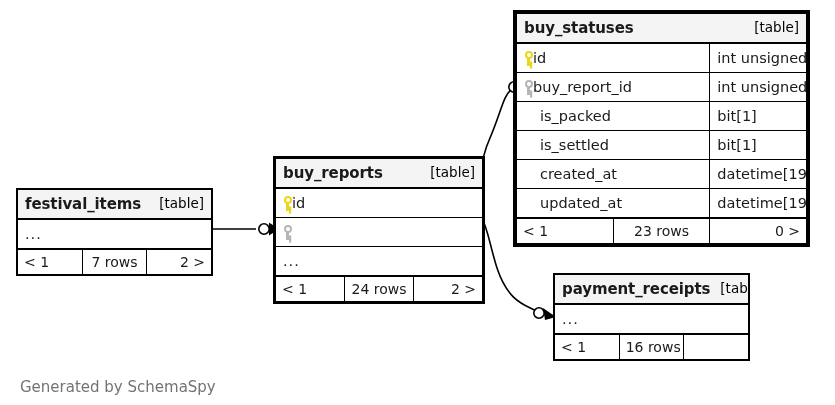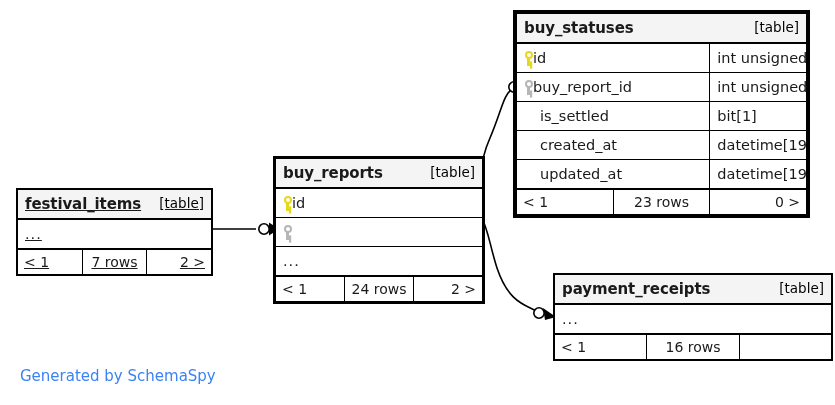--- a/index.html
+++ b/index.html
@@ -136,23 +136,23 @@
     padding: 0 6px;
   }
   .foot-prev { text-align: left; }
   .foot-mid  { text-align: center; }
   .foot-next { text-align: right; }
 
   
   #caption {
     position: absolute;
     left: 20px;
-    top: 367px;
+    top: 378px;
     font-size: 15px;
-    color: #3b82f6;
+    color: #737373;
     z-index: 3;
     white-space: nowrap;
   }
 </style>
 </head>
 <body>
 
 <div id="canvas">
 
   <svg id="edges" viewBox="0 0 835 405" xmlns="http://www.w3.org/2000/svg">
@@ -171,21 +171,21 @@
       <circle cx="539" cy="313" r="5.2"></circle>
     </g>
 
     <g fill="#000000">
       <path d="M 279 229 L 269 222.5 L 269 235.5 Z"></path>
       <path d="M 530 84 L 518 81 L 522 93 Z"></path>
       <path d="M 556 317 L 543 308 L 545 320 Z"></path>
     </g>
   </svg>
 
-  <div class="tbl" style="left:16px; top:188px; width:197px;text-decoration:underline;">
+  <div class="tbl" style="left:16px; top:188px; width:197px;">
     <table>
       <tbody>
           <tr class="hdr-row">
         <td colspan="3">
           <div class="hdr-inner">
             <span class="tbl-title">festival_items</span>
             <span class="tbl-tag">[table]</span>
           </div>
         </td>
       </tr>
@@ -268,20 +268,28 @@
       <tr>
         <td colspan="2">
           <span class="col-name">
             <span class="keyicon key-fk"></span>
             <span>buy_report_id</span>
           </span>
         </td>
         <td>int unsigned[10]</td>
       </tr>
 
+      <tr>
+        <td colspan="2">
+          <span class="col-name" style="padding-left:16px;">
+            <span>is_packed</span>
+          </span>
+        </td>
+        <td>bit[1]</td>
+      </tr>
 
       <tr>
         <td colspan="2">
           <span class="col-name" style="padding-left:16px;text-align:right;">
             <span>is_settled</span>
           </span>
         </td>
         <td>bit[1]</td>
       </tr>
 
@@ -305,21 +313,21 @@
 
       <tr class="foot-row">
         <td class="foot-prev" style="width:37%;">&lt; 1</td>
         <td class="foot-mid" style="width:38%;">23 rows</td>
         <td class="foot-next" style="width:25%;">0 &gt;</td>
       </tr>
     </tbody>
       </table>
   </div>
 
-  <div class="tbl" style="left:553px; top:273px; width:280px;">
+  <div class="tbl" style="left:553px; top:273px; width:197px;">
     <table>
       <tbody>
           <tr class="hdr-row">
         <td colspan="3">
           <div class="hdr-inner">
             <span class="tbl-title">payment_receipts</span>
             <span class="tbl-tag">[table]</span>
           </div>
         </td>
       </tr>

